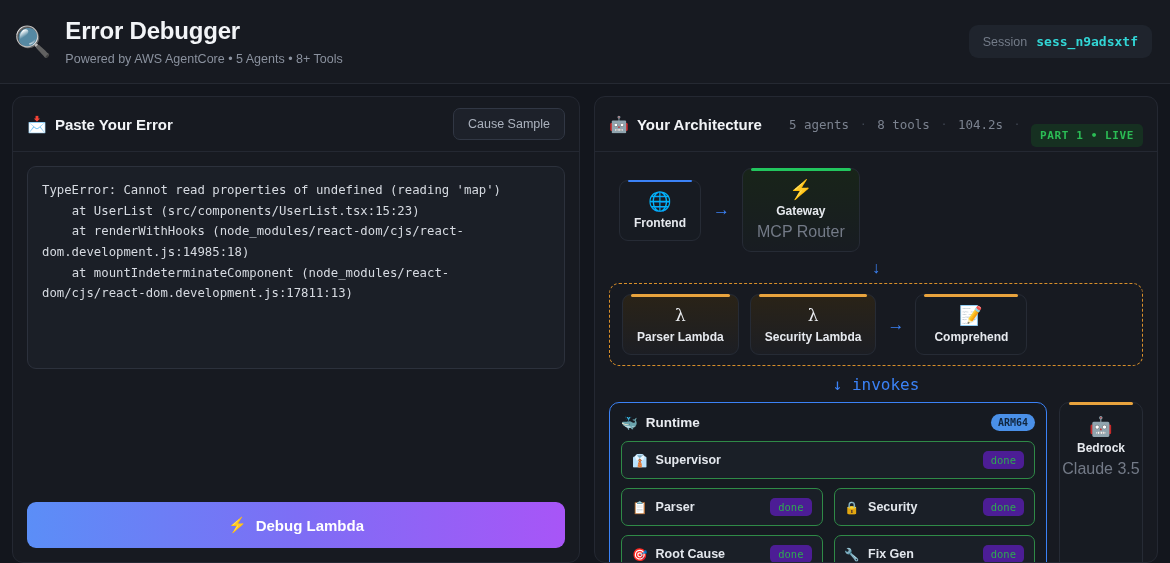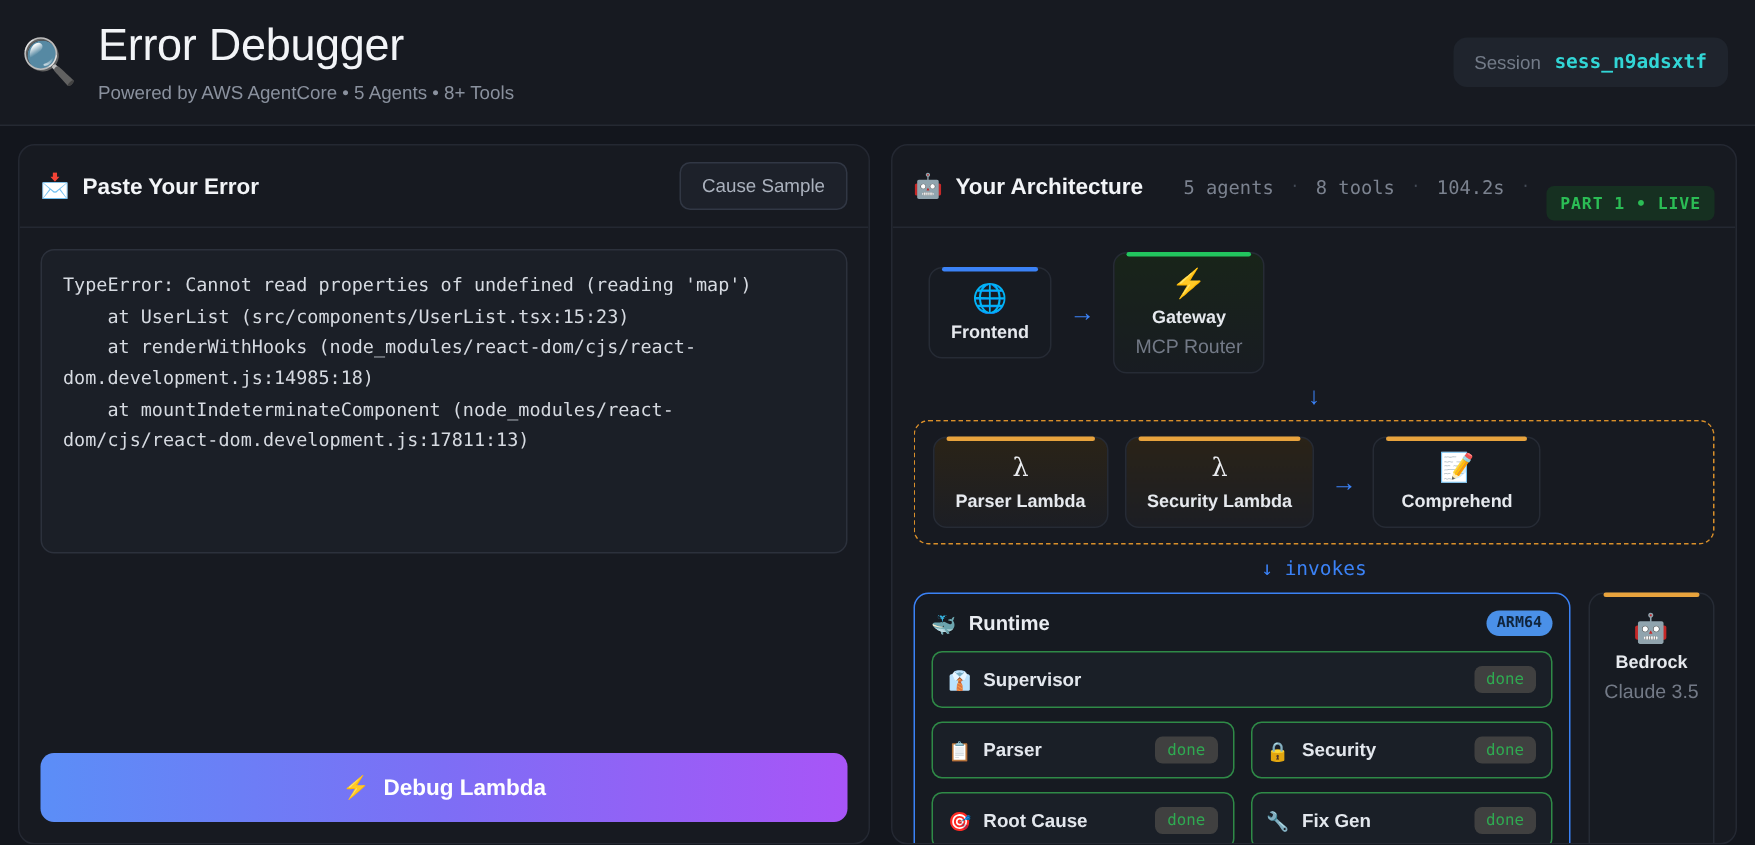--- a/index.html
+++ b/index.html
@@ -14,21 +14,21 @@
   
   .app-header {
     height: 84px;
     display: flex; align-items: center;
     padding: 0 18px 0 14px;
     border-bottom: 1px solid #252932;
     background: #171a21;
   }
   .logo-icon { font-size: 30px; line-height: 1; margin-right: 14px; }
   .header-text { display: flex; flex-direction: column; gap: 7px; }
-  .app-title { font-size: 30px; font-weight: normal; color: #f2f4f7; letter-spacing: -0.2px; }
+  .app-title { font-size: 24px; font-weight: bold; color: #f2f4f7; letter-spacing: -0.2px; }
   .app-subtitle { font-size: 12.5px; color: #8a919e; text-align: right; }
   .header-spacer { flex: 1; }
   .session-badge {
     background: #1f242d; border-radius: 9px;
     padding: 9px 14px; display: flex; align-items: center; gap: 9px;
   }
   .session-label { font-size: 12.5px; color: #737b88; }
   .session-value {
     font-family: "DejaVu Sans Mono", monospace;
     font-size: 13px; color: #32d6d6; font-weight: bold;
@@ -113,38 +113,38 @@
   .node::before {
     content: ""; position: absolute; top: -1px; left: 8px; right: 8px;
     height: 2.5px; border-radius: 2px;
   }
   .node-blue::before { background: #3b82f6; }
   .node-green::before { background: #22c55e; }
   .node-orange::before { background: #e8a33d; }
   .node-green { background: linear-gradient(180deg, #182419 0%, #181c22 100%); }
   .node-icon { font-size: 19px; line-height: 1; }
   .node-label { font-size: 12px; font-weight: bold; color: #e6e9ee; white-space: nowrap; }
-  .node-sub { font-size: 13px; color: #737a87; white-space: nowrap; }
+  .node-sub { font-size: 16px; color: #737a87; white-space: nowrap; }
   .arrow-h { color: #3b82f6; font-size: 17px; font-weight: bold; }
   .arrow-v { color: #3b82f6; font-size: 16px; margin: 7px 0 6px 0; }
 
   .lambda-group {
     border: 1.5px dashed #d98f2a;
     border-radius: 10px;
     padding: 10px 12px;
     display: flex; align-items: center; gap: 11px;
     width: 100%;
   }
   .lambda-node { min-width: 112px; }
   .lambda-sym { font-size: 17px; color: #eaecf0; line-height: 1.1; font-family: "DejaVu Serif", serif; }
   .node-lambda { background: linear-gradient(180deg, #2a2317 0%, #1c1e24 100%); }
 
   .invokes {
     font-family: "DejaVu Sans Mono", monospace;
-    font-size: 13px; color: #3b82f6;
+    font-size: 16px; color: #3b82f6;
     margin: 9px 0 8px 0;
   }
 
   .bottom-row { display: flex; gap: 12px; width: 100%; align-items: stretch; }
 
   .runtime-box {
     flex: 1;
     border: 1.5px solid #3b82f6;
     border-radius: 10px;
     background: #161a21;
@@ -160,21 +160,21 @@
   }
   .agent-row {
     border: 1px solid #2f8a47; border-radius: 7px;
     background: #1a1f27;
     padding: 9px 10px; display: flex; align-items: center;
     margin-bottom: 9px;
   }
   .agent-name { font-size: 12.5px; font-weight: bold; color: #e3e7ed; display: flex; align-items: center; gap: 8px; }
   .agent-spacer { flex: 1; }
   .done-badge {
-    background: #404040; color: #2faa51;
+    background: #4c1d95; color: #2faa51;
     font-family: "DejaVu Sans Mono", monospace;
     font-size: 10.5px; padding: 3px 8px; border-radius: 5px;
   }
   .agent-grid { display: grid; grid-template-columns: 1fr 1fr; gap: 0 11px; }
   .agent-grid .agent-row { margin-bottom: 9px; }
   .agent-grid .agent-row:nth-child(3), .agent-grid .agent-row:nth-child(4) { margin-bottom: 0; }
 
   .bedrock-card {
     width: 84px;
     border: 1px solid #262b35; border-radius: 10px;

